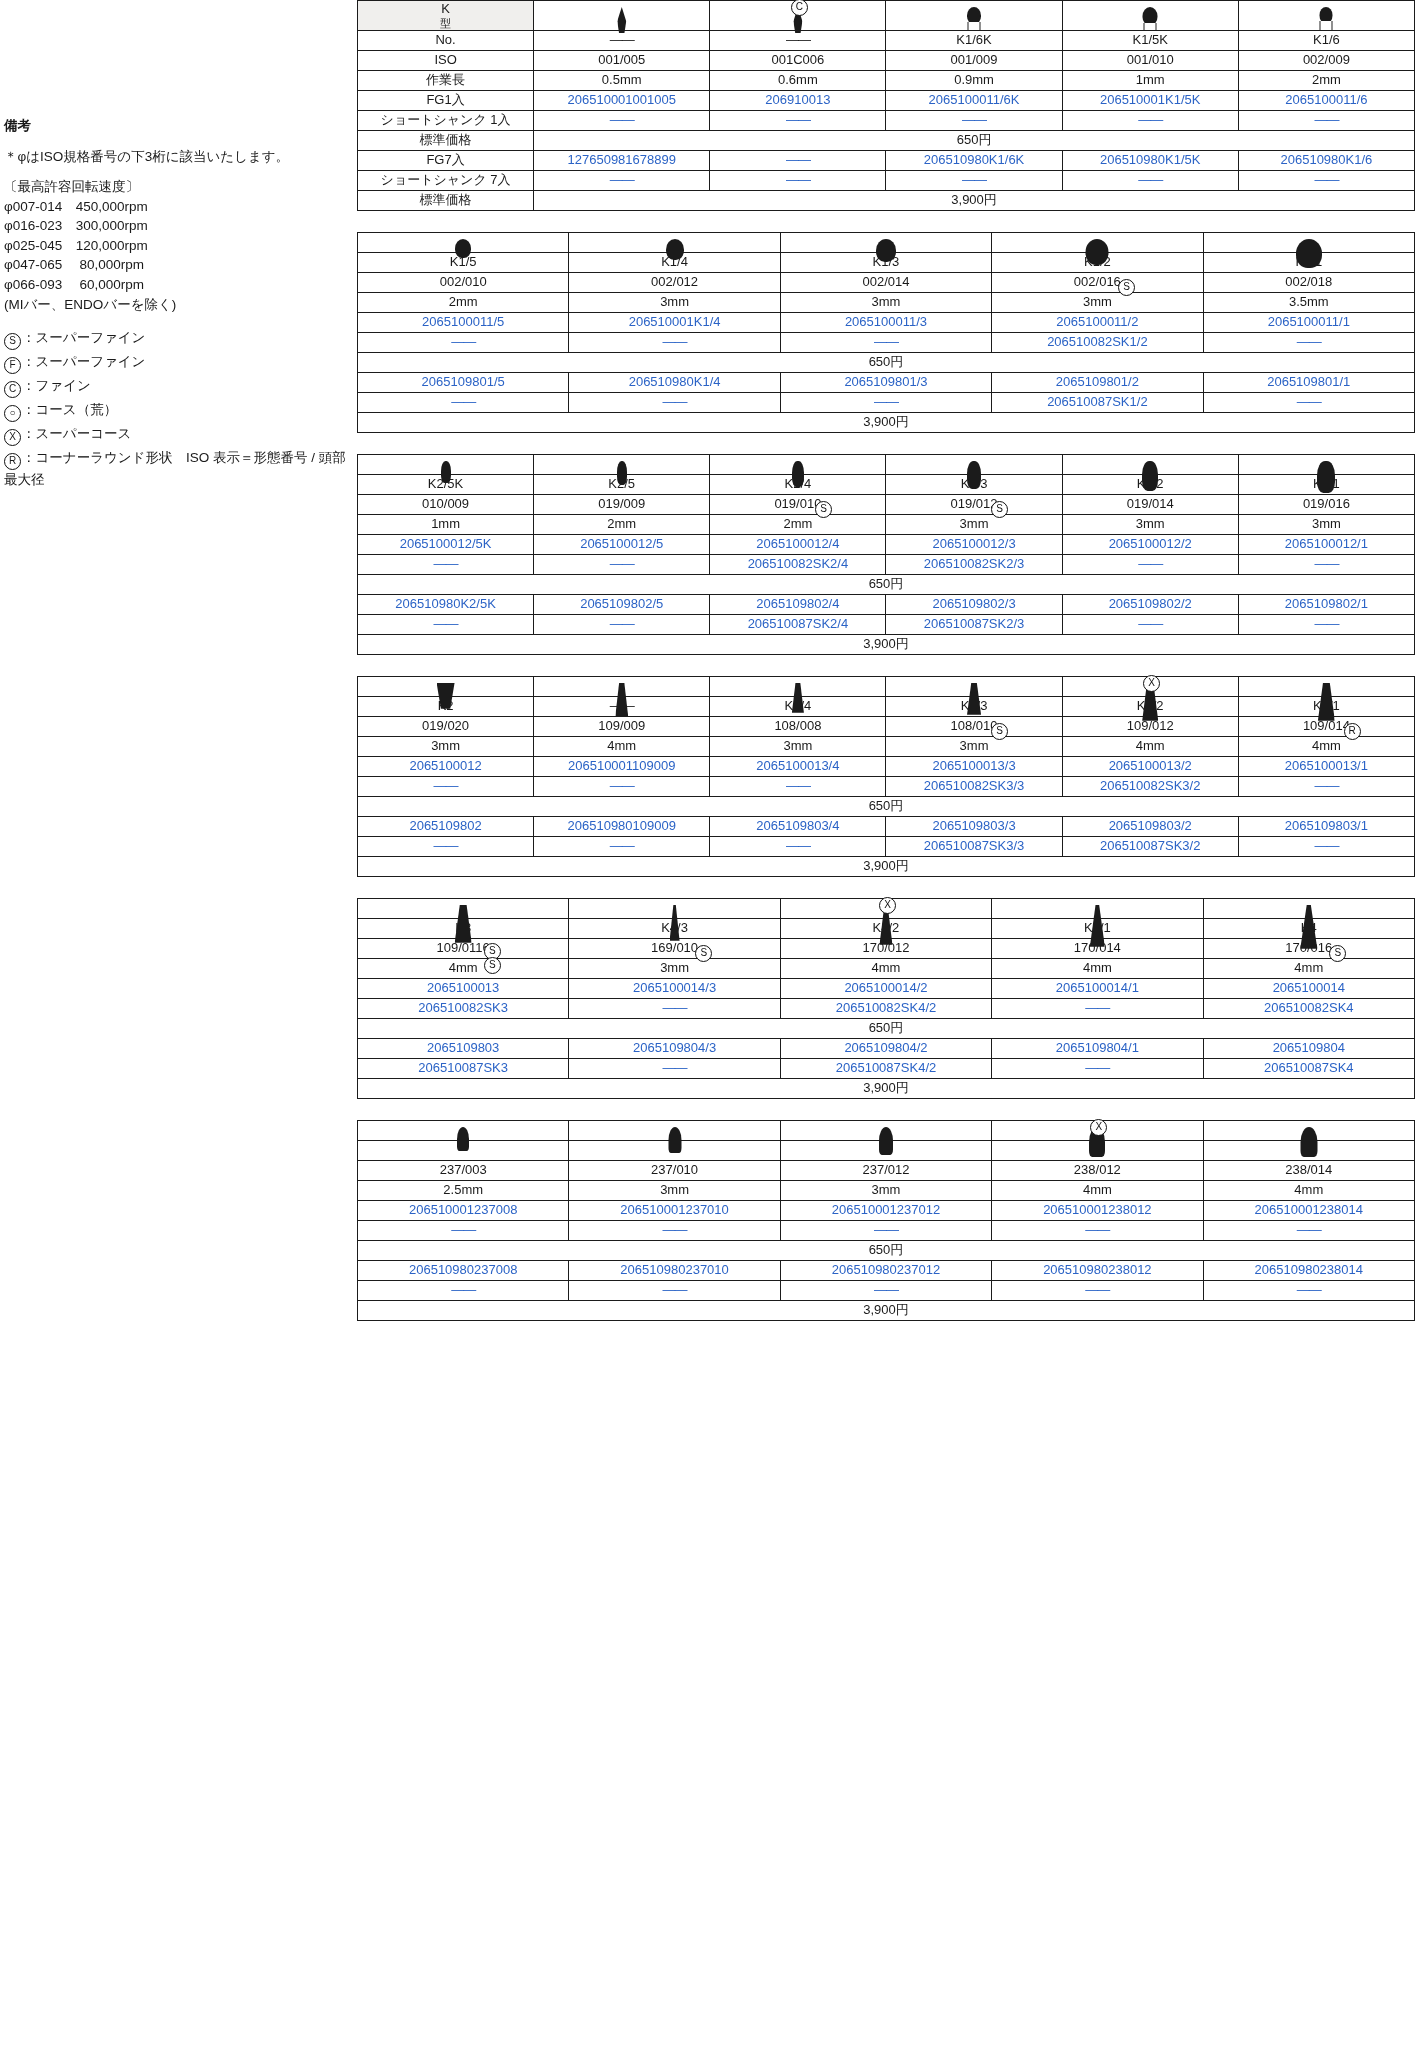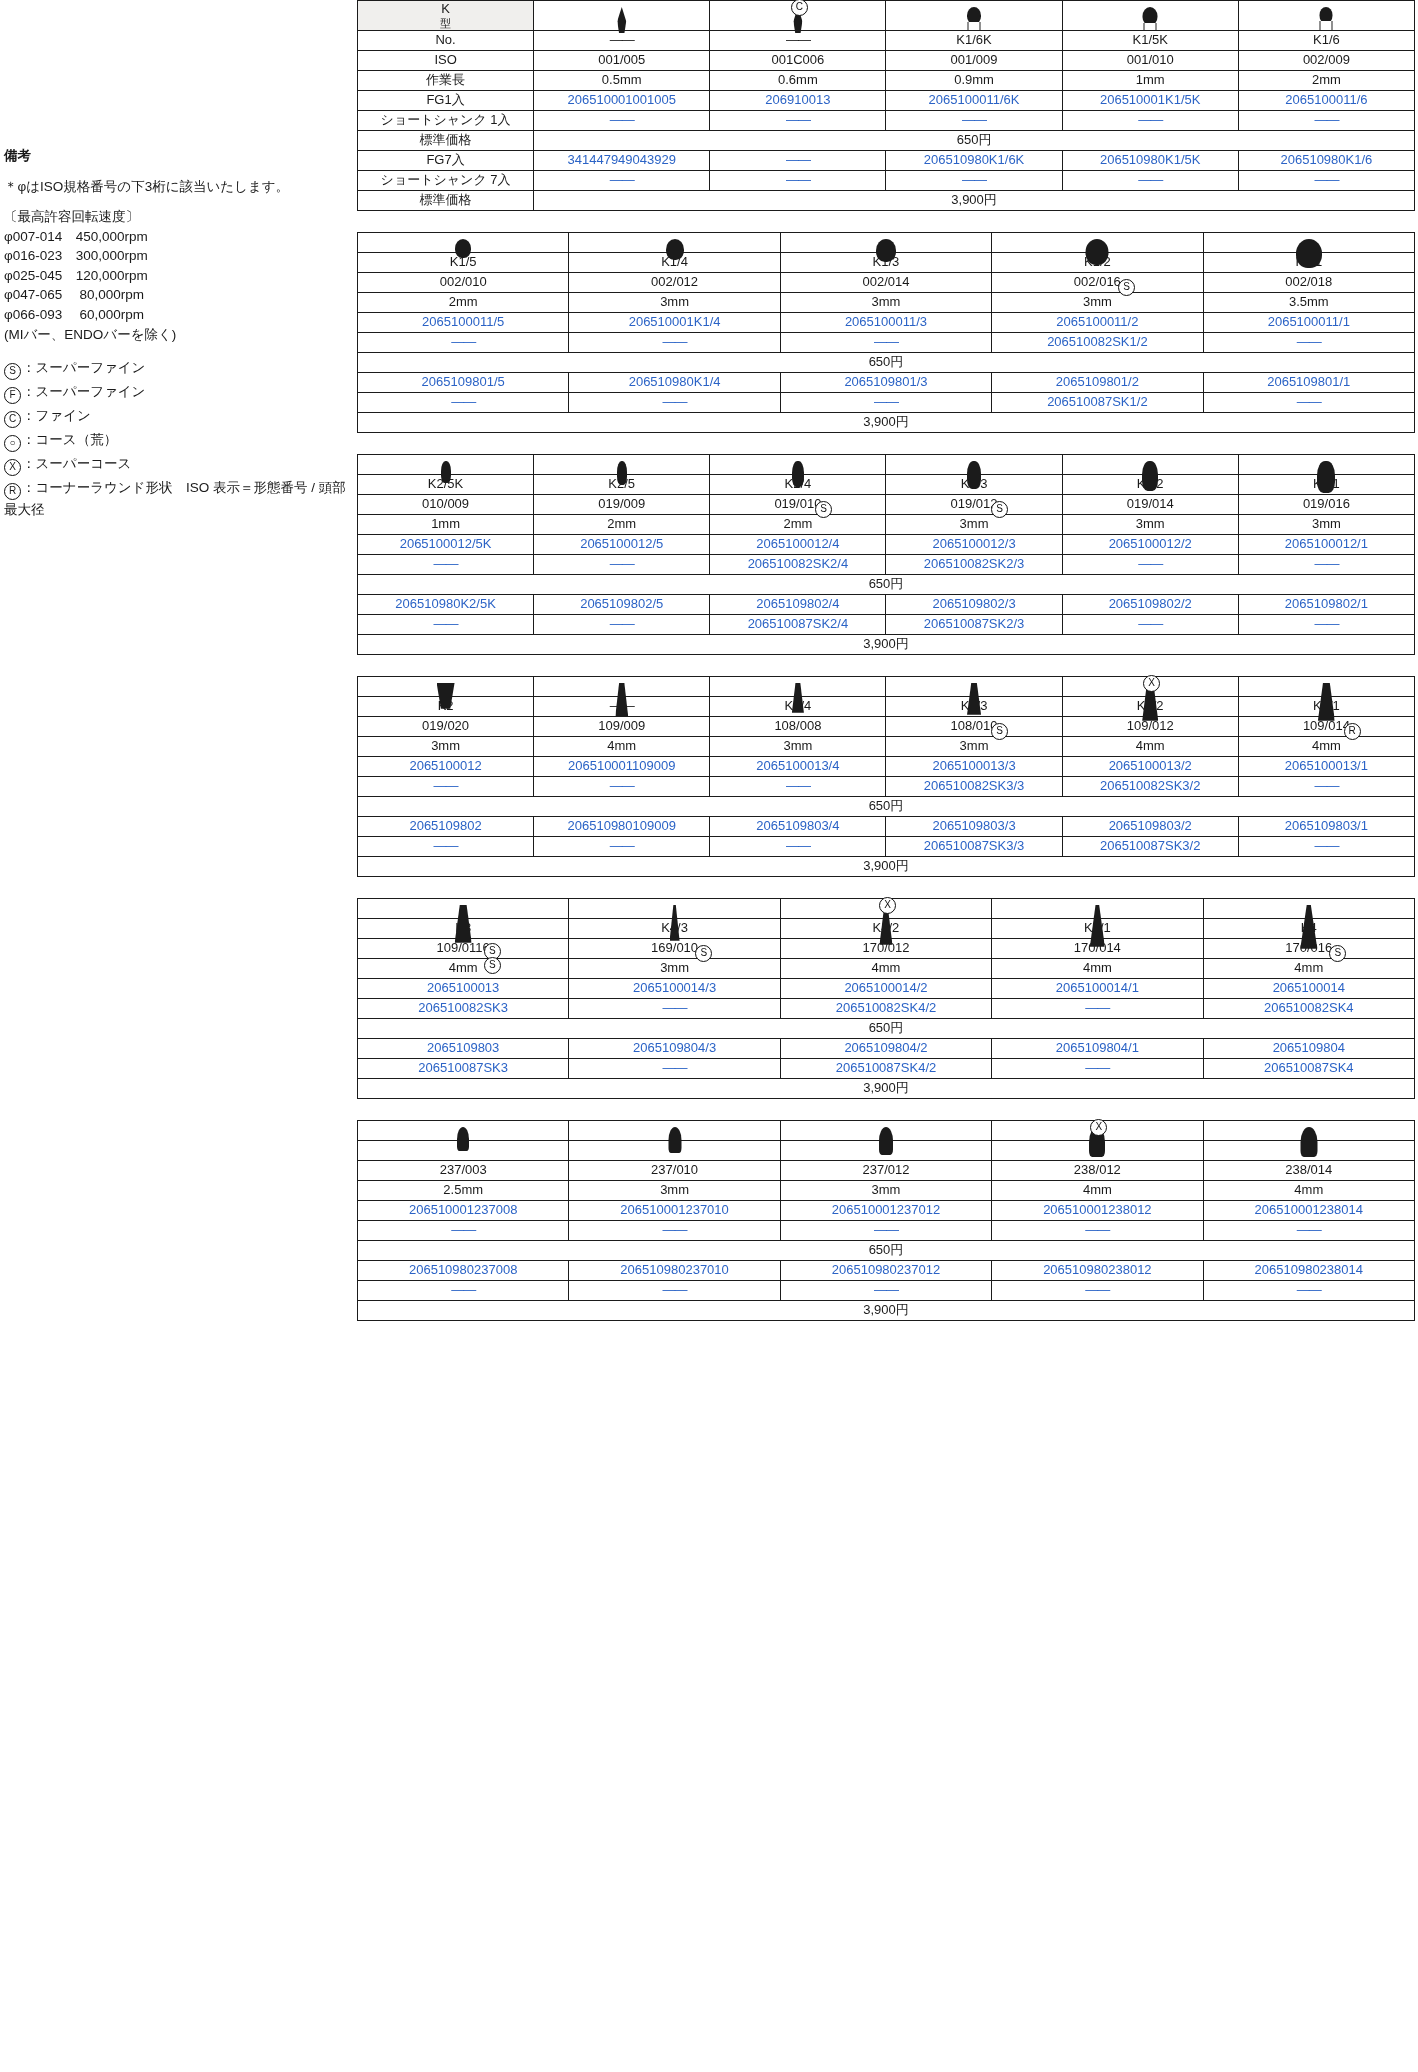--- a/index.html
+++ b/index.html
@@ -10,21 +10,21 @@
     color:#1a1a1a;
     font-size:13px;
     position:relative;
   }
   .page{position:relative;width:1418px;min-height:2072px;}
 
   
   .notes{
     position:absolute;
     left:4px;
-    top:146px;
+    top:116px;
     width:345px;
     font-size:13.5px;
     line-height:1.45;
   }
   .notes .bold{font-weight:bold;}
   .notes .blk{margin-bottom:11px;}
   .notes .spd div{white-space:pre;}
   .notes .legend div{margin-bottom:2px;}
   .cmark{
     display:inline-block;
@@ -219,21 +219,21 @@
             <td class="code"><span class="dash">——</span></td>
             <td class="code"><span class="dash">——</span></td>
             <td class="code"><span class="dash">——</span></td>
           </tr>
           <tr>
             <td class="lbl">標準価格</td>
             <td colspan="5">650円</td>
           </tr>
           <tr>
             <td class="lbl">FG7入</td>
-            <td class="code">341447949043929</td>
+            <td class="code">127650981678899</td>
             <td class="code"><span class="dash">——</span></td>
             <td class="code">206510980K1/6K</td>
             <td class="code">206510980K1/5K</td>
             <td class="code">206510980K1/6</td>
           </tr>
           <tr>
             <td class="lbl">ショートシャンク 7入</td>
             <td class="code"><span class="dash">——</span></td>
             <td class="code"><span class="dash">——</span></td>
             <td class="code"><span class="dash">——</span></td>

